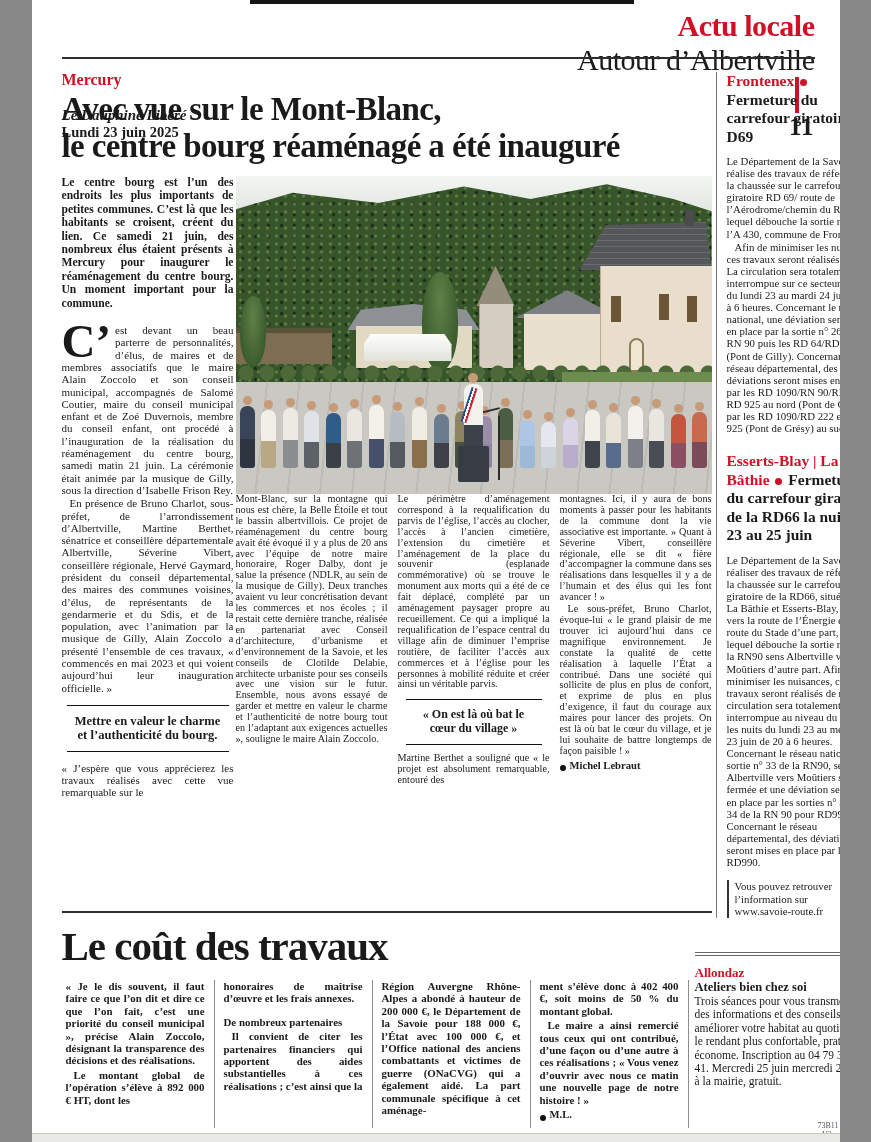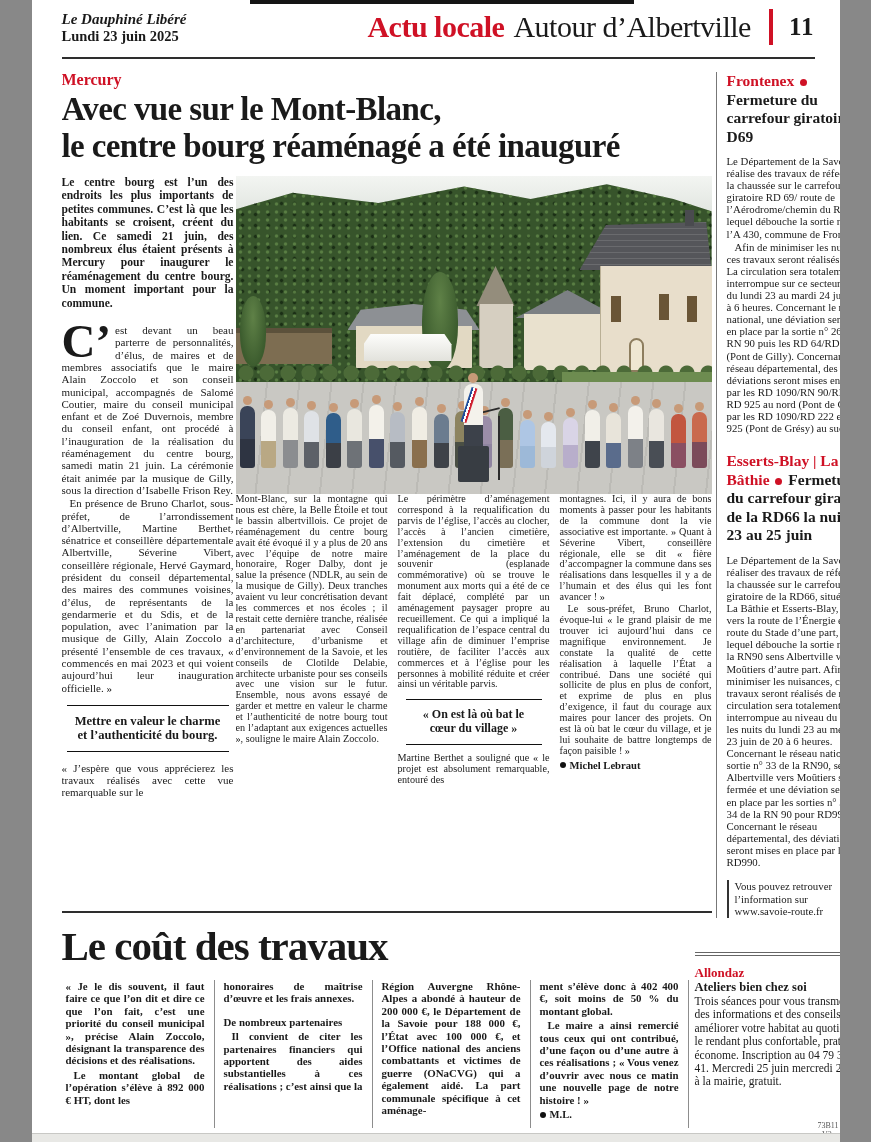--- a/index.html
+++ b/index.html
@@ -7,21 +7,21 @@
   .page {
     position:relative; width:808px; height:1142px; background:#fff;
     font-family:"Liberation Serif", serif; color:#1a1a1a; overflow:hidden;
     margin:0 auto;
   }
   
   .topstrip { position:absolute; left:218px; top:0; width:384px; height:4px; background:#151515; }
   .masthead { position:absolute; left:30px; top:9px; right:25px; display:flex; justify-content:space-between; align-items:flex-end; }
   .mast-left .paper { font-style:italic; font-weight:bold; font-size:15px; line-height:17px; }
   .mast-left .date  { font-weight:bold; font-size:14.5px; line-height:17px; }
-  .mast-right { display:flex; align-items:center; }
+  .mast-right { display:flex; align-items:flex-end;flex-direction:column; }
   .sec  { font-weight:bold; font-size:30px; letter-spacing:-0.5px; }
   .area { font-size:30px; letter-spacing:-0.5px; margin-left:9px; }
   .redbar { width:4px; height:36px; margin:0 16px 0 18px; }
   .pagenum { font-size:25px; font-weight:bold; letter-spacing:1px; }
   .headrule { position:absolute; left:30px; top:57px; right:25px; height:2px; background:#2e2e2e; }
 
   
   .article { position:absolute; left:30px; top:70px; width:650px; height:840px; overflow:hidden; }
   .kicker { font-weight:bold; font-size:16px; line-height:20px; }
   h1 { font-size:33px; line-height:37px; font-weight:bold; letter-spacing:-0.6px; margin:1px 0 11px; }
@@ -33,21 +33,21 @@
   .indent { text-indent:8px; }
   .pullquote { font-weight:bold; text-align:center; font-size:12.6px; line-height:14.4px;
     border-top:1.5px solid #111; border-bottom:1.5px solid #111; padding:8px 3px; margin:11px 5px 10px; }
   .pullquote.q2 { font-size:12px; line-height:13.8px; margin:9px 8px 8px; }
   .rightpart { flex:1; display:flex; flex-direction:column; min-width:0; }
   .caption { font-size:11px; line-height:13px; font-weight:bold; margin:5px 0 9px; }
   .credit { font-weight:normal; font-size:10px; }
   .cols3 { display:flex; gap:10px; flex:1; overflow:hidden; }
   .cols3 .acol { flex:1; min-width:0; }
   .cols3 .p { font-size:10.2px; line-height:10.9px; text-align:justify; margin-bottom:1px; }
-  .byline { font-weight:bold; font-size:10.6px; margin-top:3px; display:flex; align-items:center; gap:4px; }
+  .byline { font-weight:bold; font-size:10.6px; margin-top:3px; display:flex; align-items:flex-end; gap:4px; }
   .dot { display:inline-block; width:6px; height:6px; border-radius:50%; background:#111; flex:none; }
   .dot.red { background:var(--red); width:7px; height:7px; }
 
   
   .photo { position:relative; height:318px; overflow:hidden; background:#e8ebe7; flex:none; }
   .sky { position:absolute; inset:0; background:linear-gradient(#f3f5f2, #dde2dc 45px, #ccd3ca 70px); }
   .mountain { position:absolute; left:0; top:0; right:0; height:208px; background-color:#37542b;
     background-image:radial-gradient(circle, rgba(96,134,72,.85) 1px, transparent 2.2px),
                      radial-gradient(circle, rgba(22,40,18,.85) 1px, transparent 2.4px);
     background-size:9px 8px, 13px 11px;

